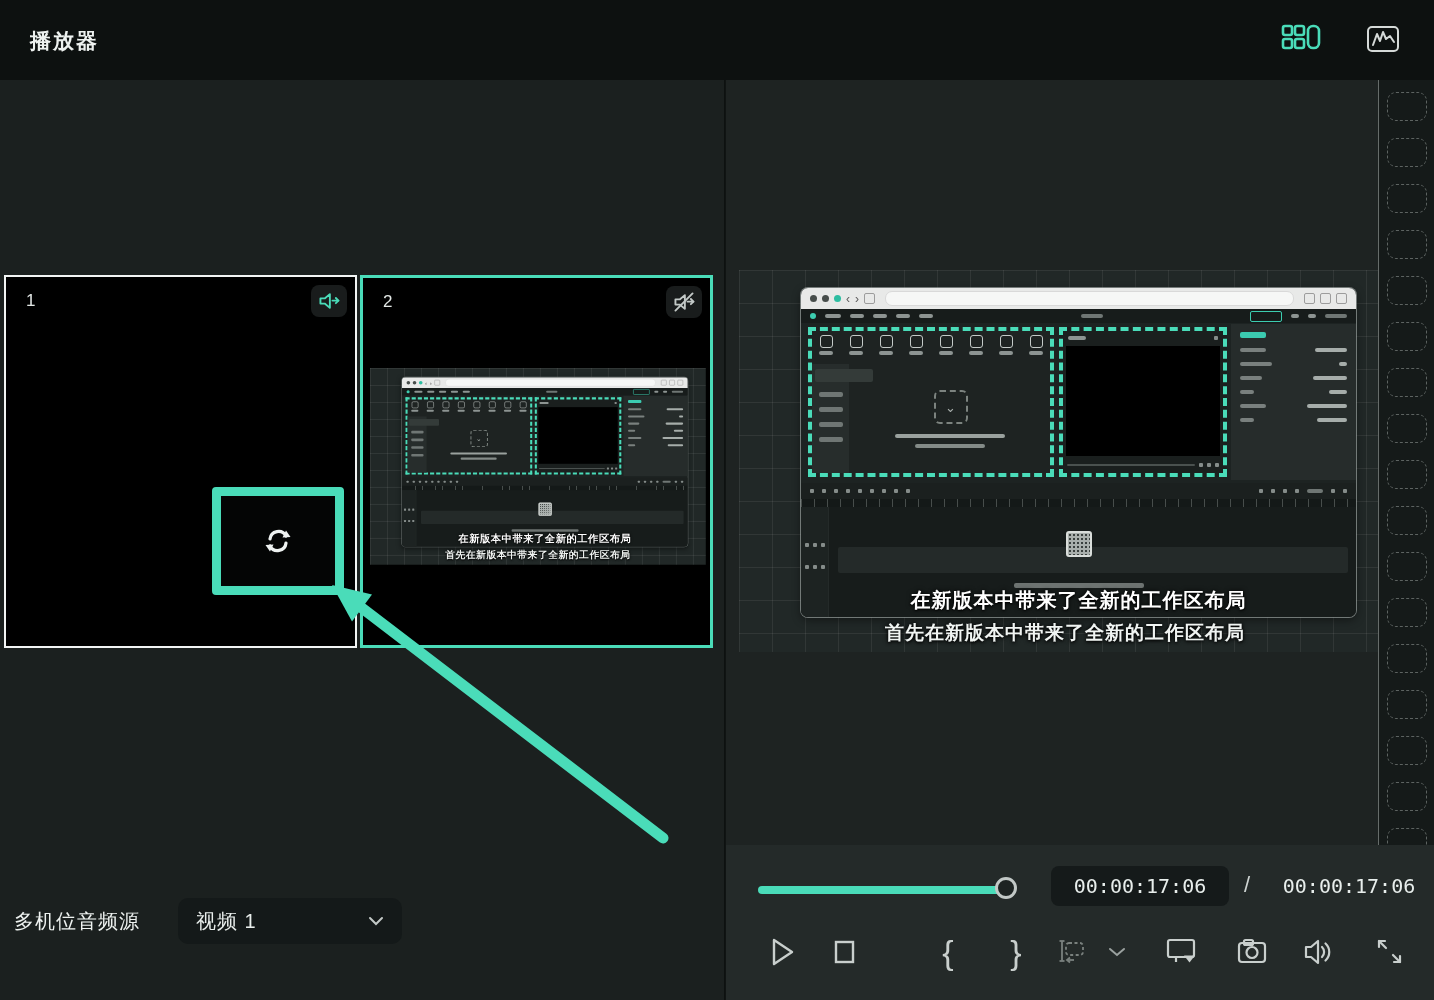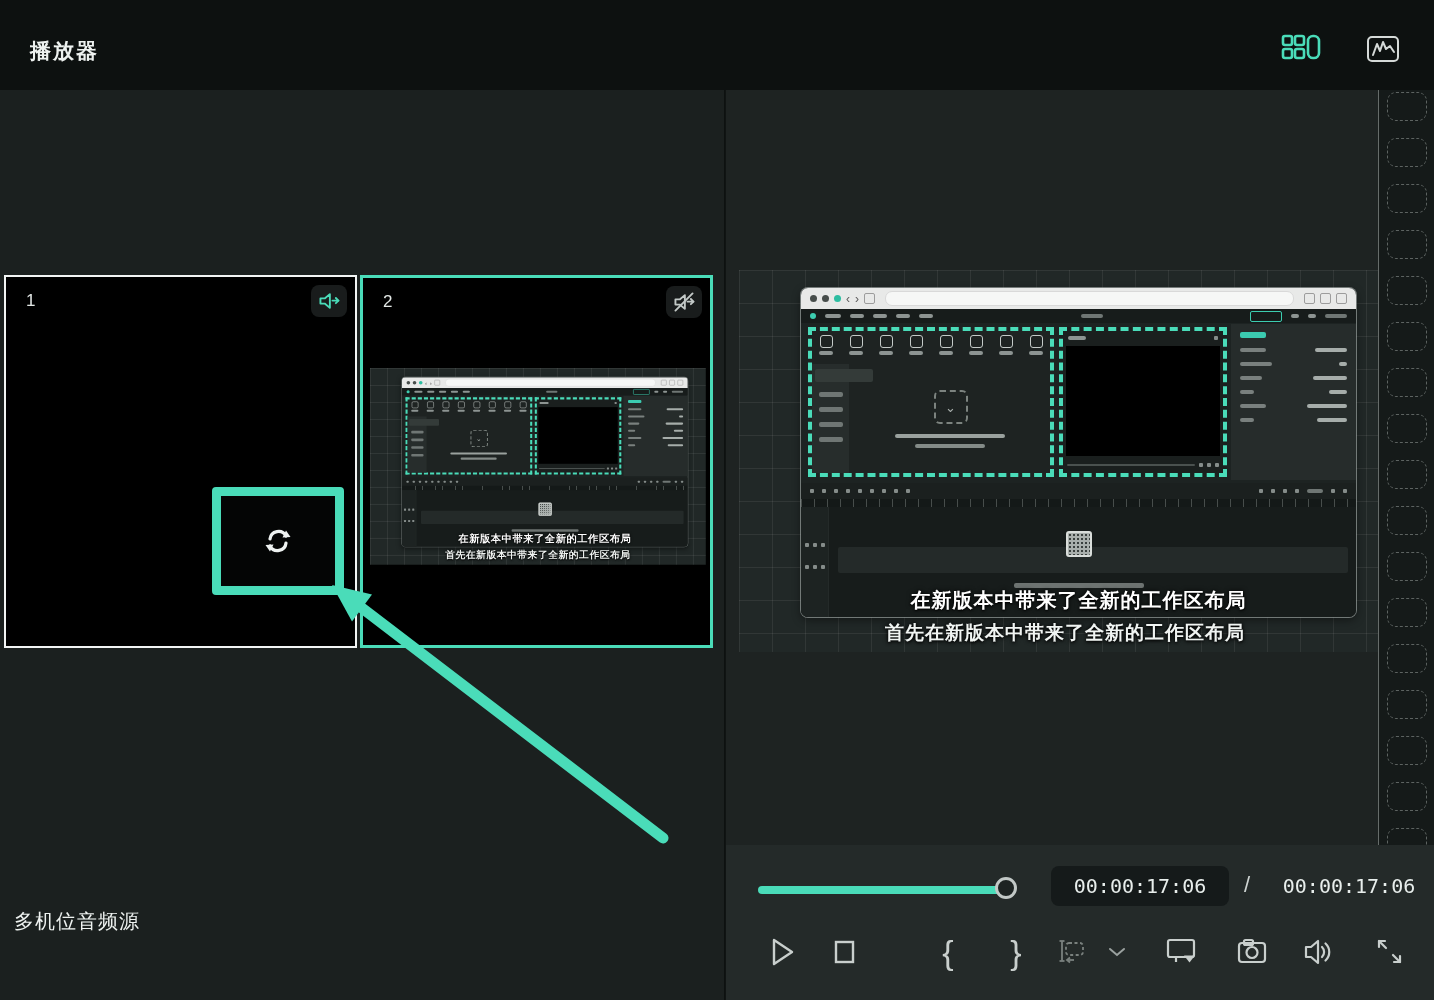--- a/index.html
+++ b/index.html
@@ -1,18 +1,18 @@
 <!DOCTYPE html>
 <html><head>
 <meta charset="utf-8">
 <style>
   html,body{margin:0;padding:0;background:#0d1110;font-family:"Liberation Sans","DejaVu Sans",sans-serif;}
   #app{position:relative;width:1434px;height:1000px;overflow:hidden;background:#0d1110;}
   
-  .topbar{position:absolute;left:0;top:10px;width:1434px;height:80px;background:#0d1110;z-index:30;}
+  .topbar{position:absolute;left:0;top:0;width:1434px;height:80px;background:#0d1110;z-index:30;}
   .tb-title{position:absolute;left:30px;top:27px;font-size:21px;font-weight:600;color:#eef2f0;letter-spacing:2px;}
   .chip{background:#161b1b;border-radius:10px;display:flex;align-items:center;justify-content:space-between;box-sizing:border-box;}
   .tb-quality{position:absolute;left:136px;top:17px;width:240px;height:46px;padding:0 18px;cursor:pointer;}
   .chip-label{font-size:20px;color:#e9eeec;letter-spacing:1px;}
   .tb-icons{position:absolute;right:30px;top:18px;display:flex;gap:40px;align-items:center;}
   .icon-btn{width:42px;height:42px;display:flex;align-items:center;justify-content:center;cursor:pointer;}
   
   .left-panel{position:absolute;left:0;top:80px;width:724px;height:920px;background:#1b201f;}
   .thumb{position:absolute;top:195px;height:373px;background:#000;box-sizing:border-box;}
   .thumb1{left:4px;width:353px;border:2px solid #f2f5f4;}
@@ -325,20 +325,28 @@
       </div>
         </div>
     </div>
 
     <svg class="arrow-svg" viewBox="0 0 380 290">
       <line x1="363" y1="278" x2="58" y2="45" stroke="#4adcb9" stroke-width="11" stroke-linecap="round"></line>
       <polygon points="32,25 72,34.5 52,61.5" fill="#4adcb9"></polygon>
     </svg>
 
     <div class="audio-src-label">多机位音频源</div>
+    <div class="chip audio-src-dd">
+      <span class="chip-label">视频 1</span>
+      <span>
+        <svg width="16" height="10" viewBox="0 0 16 10">
+            <polyline points="2,2 8,8 14,2" fill="none" stroke="#c3c9c7" stroke-width="2" stroke-linecap="round"></polyline>
+          </svg>
+      </span>
+    </div>
   </div>
 
   <div class="right-panel">
 
     <div class="frame-pos">
       <div class="video-frame" id="frame-main">
         <div class="win">
           <div class="w-tb">
             <span class="dot" style="background:#474d4b"></span>
             <span class="dot" style="background:#474d4b"></span>

